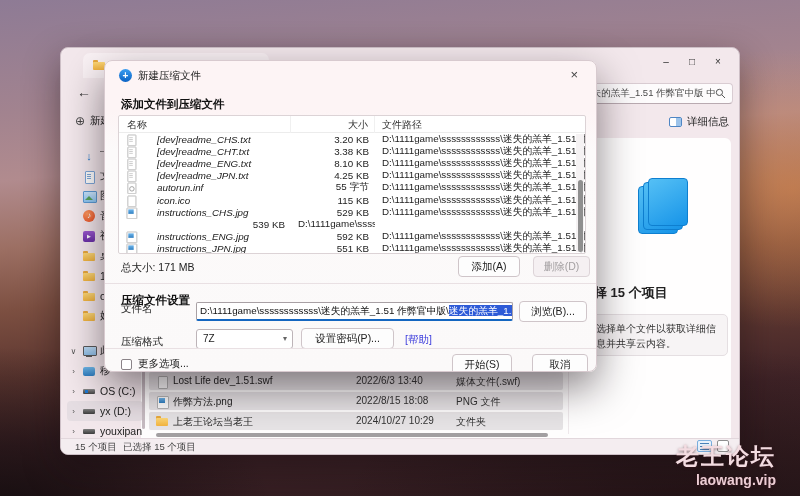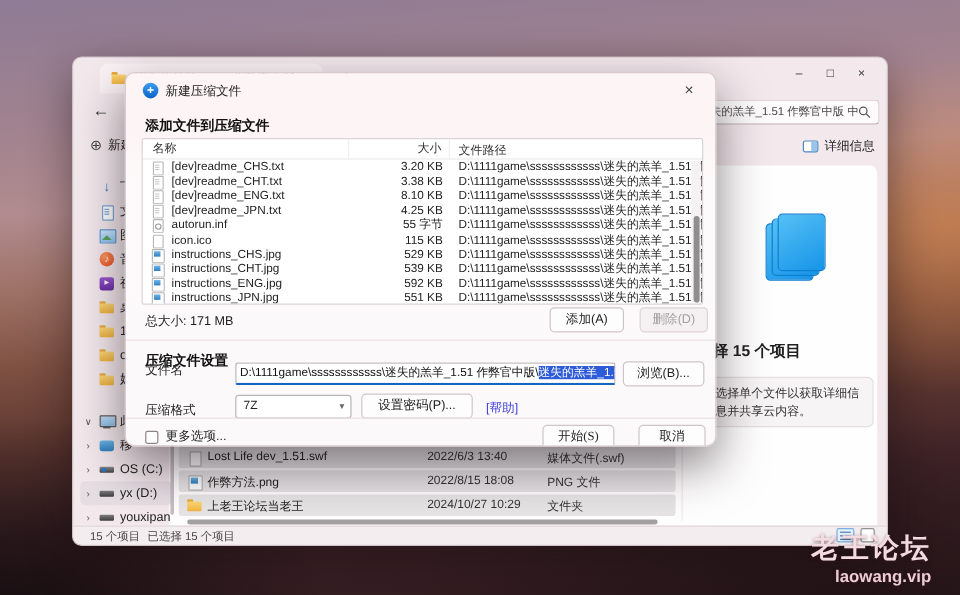--- a/index.html
+++ b/index.html
@@ -112,21 +112,21 @@
   #dlg-section-add { position:absolute; left:16px; top:36px; font-size:11.5px; font-weight:bold; color:#111; }
   
   #dlg-table { position:absolute; left:13px; top:54px; width:468px; height:139px; background:#fff; border:1px solid #dcd3d6; border-radius:2px; overflow:hidden; }
   .t-head { display:grid; grid-template-columns:172px 84px 1fr; height:17px; border-bottom:1px solid #ececec; align-items:center; }
   .t-head span { font-size:10px; color:#333; }
   .th-name { padding-left:8px; border-right:1px solid #f0f0f0; height:100%; line-height:17px; }
   .th-size { text-align:right; padding-right:6px; border-right:1px solid #f0f0f0; height:100%; line-height:17px; }
   .th-path { padding-left:7px; }
   .t-row { display:grid; grid-template-columns:172px 84px 1fr; height:12.2px; align-items:center; }
   .t-row .cell { font-size:9.8px; color:#222; white-space:nowrap; overflow:hidden; }
-  .t-row .c-name { display:flex; align-items:center; gap:5px; padding-left:5px; }
+  .t-row .c-name { display:flex; align-items:center; gap:19px; padding-left:5px;font-style:italic; }
   .t-row .c-name .fic { width:14px; height:13px; position:relative; flex:0 0 14px; transform:scale(.9); }
   .t-row .c-size { text-align:right; padding-right:6px; }
   .t-row .c-path { padding-left:7px; }
   #dlg-vscroll { position:absolute; right:1px; top:18px; width:8px; bottom:1px; background:#f5f2f3; }
   #dlg-vscroll .thumb { position:absolute; left:1.5px; width:5px; top:46px; height:72px; background:#8f8f8f; border-radius:3px; }
   #dlg-total { position:absolute; left:16px; top:200px; font-size:10.5px; color:#222; }
   .dlg-btn { position:absolute; height:21px; background:#fdfdfd; border:1px solid #cfc5c9; border-radius:4px; font-size:10.5px; color:#222; text-align:center; line-height:19px; }
   #btn-add { left:353px; top:195px; width:62px; }
   #btn-del { left:428px; top:195px; width:57px; background:#f5f0f2; color:#a4a0a2; border-color:#ddd4d8; }
   #dlg-sep1 { position:absolute; left:0; right:0; top:222px; height:1px; background:#e9e0e3; }
@@ -137,21 +137,21 @@
   #filename-input .sel { background:#2e5bd7; color:#fff; }
   #btn-browse { left:414px; top:240px; width:68px; }
   #lbl-format { position:absolute; left:16px; top:274px; font-size:10.5px; color:#222; }
   #format-select { position:absolute; left:91px; top:268px; width:97px; height:20px; background:#fff; border:1px solid #bdb4b8; border-radius:3px; font-size:10px; color:#222; line-height:18px; padding:0 6px; }
   #format-select .dd { position:absolute; right:5px; top:0; color:#666; font-size:8px; line-height:18px; }
   #btn-pwd { left:196px; top:267px; width:93px; }
   #help-link { position:absolute; left:300px; top:272px; font-size:10.5px; color:#4040dd; }
   #dlg-sep2 { position:absolute; left:0; right:0; top:287px; height:1px; background:#e9e0e3; }
   #more-opts { position:absolute; left:16px; top:296px; display:flex; align-items:center; gap:6px; font-size:10.5px; color:#222; }
   #more-opts .cb { width:11px; height:11px; border:1px solid #8a8388; border-radius:2px; background:#fff; }
-  #btn-start { left:347px; top:293px; width:60px; height:22px;font-family:Liberation Serif, serif; }
+  #btn-start { left:347px; top:293px; width:60px; height:22px; }
   #btn-cancel { left:427px; top:293px; width:56px; height:22px; }
 </style>
 </head>
 <body>
 
 <div id="desktop">
 
   <div id="explorer" class="abs">
     <div id="tabbar">
       <div id="tab">
@@ -369,24 +369,20 @@
         </div>
           <div class="t-row">
           <span class="cell c-name">
               <i class="fic icon ic-jpg"></i>
               <span>instructions_CHS.jpg</span>
             </span>
           <span class="cell c-size">529 KB</span>
           <span class="cell c-path">D:\1111game\ssssssssssss\迷失的羔羊_1.51 作...</span>
         </div>
           <div class="t-row">
-          <span class="cell c-name">
-              <i class="fic icon ic-jpg"></i>
-              <span>instructions_CHT.jpg</span>
-            </span>
           <span class="cell c-size">539 KB</span>
           <span class="cell c-path">D:\1111game\ssssssssssss\迷失的羔羊_1.51 作...</span>
         </div>
           <div class="t-row">
           <span class="cell c-name">
               <i class="fic icon ic-jpg"></i>
               <span>instructions_ENG.jpg</span>
             </span>
           <span class="cell c-size">592 KB</span>
           <span class="cell c-path">D:\1111game\ssssssssssss\迷失的羔羊_1.51 作...</span>

